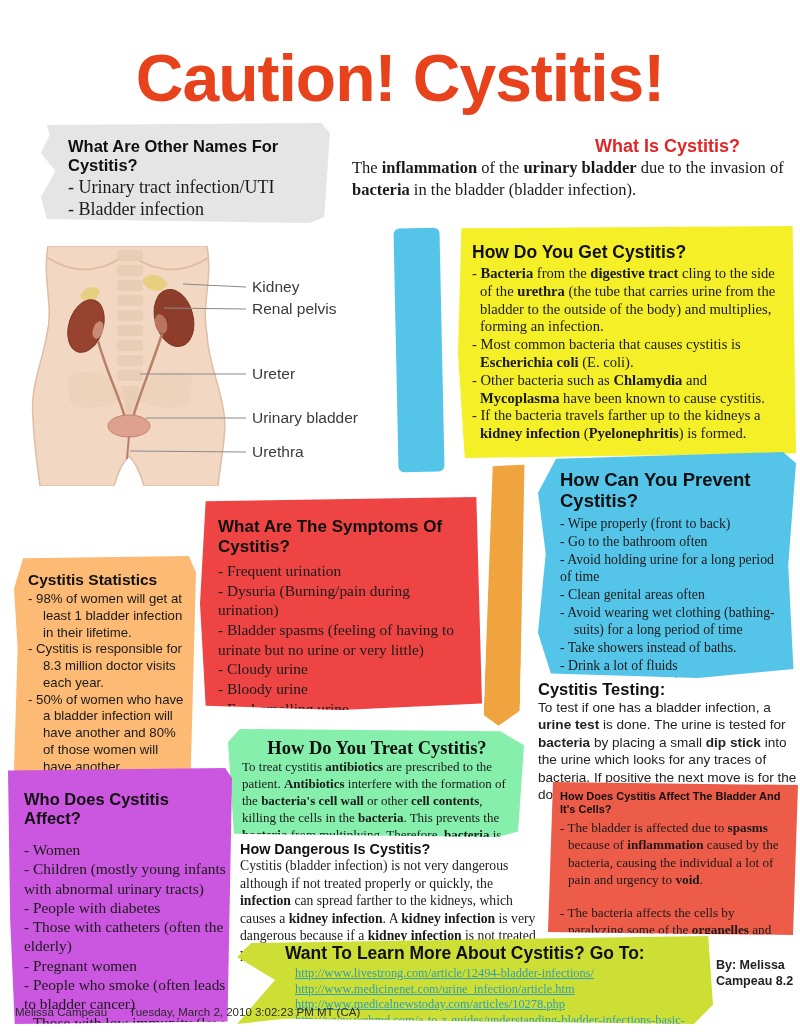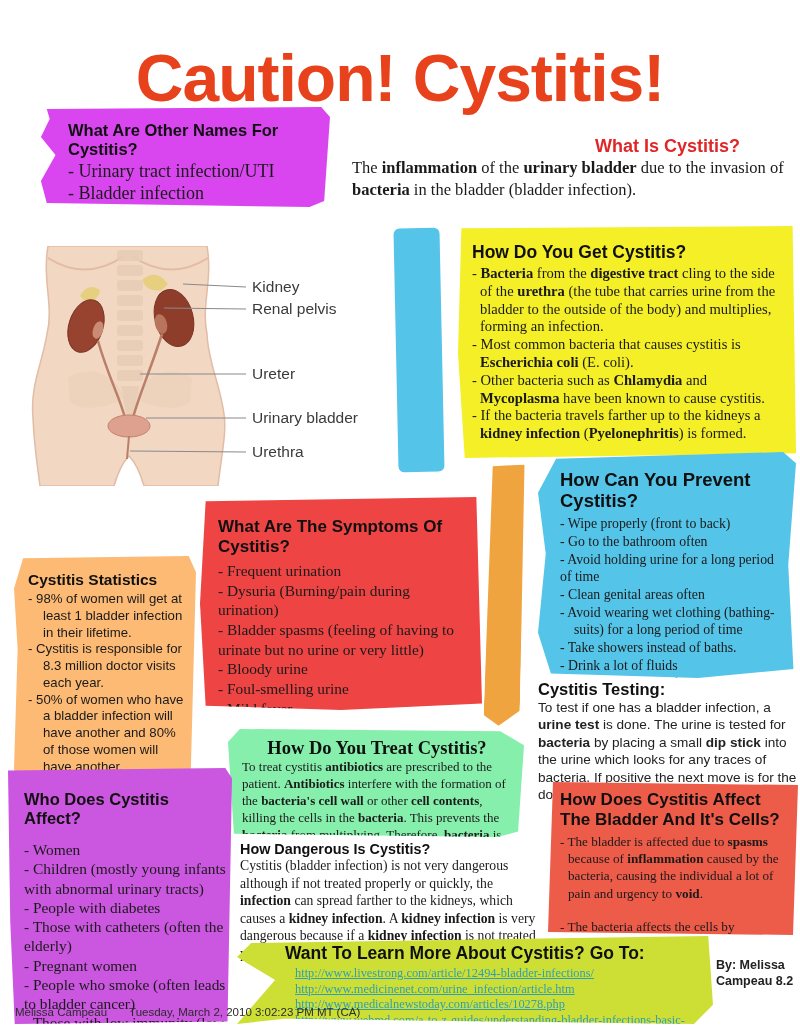--- a/index.html
+++ b/index.html
@@ -6,21 +6,21 @@
   #poster{position:relative;width:800px;height:1035px;background:#ffffff;overflow:hidden;
           font-family:"Liberation Serif",serif;color:#1a1a1a;}
   .abs{position:absolute;}
   .serif{font-family:"Liberation Serif",serif;}
   .box{position:absolute;box-sizing:border-box;}
   .bh{font-family:"Liberation Sans",sans-serif;font-weight:bold;color:#101010;}
 
   #main-title{left:0;top:40px;width:800px;text-align:center;font-weight:bold;
     font-size:66px;letter-spacing:-1px;color:#E8421C;font-family:"Liberation Sans",sans-serif;}
 
-  #other-names{left:38px;top:107px;width:292px;height:100px;background:#d946ef;
+  #other-names{left:38px;top:123px;width:292px;height:100px;background:#e5e5e5;
     clip-path:polygon(3% 2%,97% 0%,100% 10%,98% 94%,93% 100%,3% 96%,1% 74%,6% 48%,1% 30%,4% 12%);
     padding:14px 10px 0 30px;}
   #other-names .bh{font-size:16.5px;line-height:1.18;}
   #other-names .li{font-size:18px;line-height:1.25;}
 
   #what-is-head{left:560px;top:136px;width:180px;text-align:right;font-size:18px;
     font-weight:bold;color:#E02626;font-family:"Liberation Sans",sans-serif;}
   #what-is-body{left:352px;top:157px;width:452px;font-size:16.5px;line-height:1.35;}
 
   #anatomy{left:28px;top:246px;width:372px;height:240px;}
@@ -52,21 +52,21 @@
     padding:15px 8px 0 14px;font-family:"Liberation Sans",sans-serif;}
   #stats-box .bh{font-size:15.5px;margin-bottom:2px;}
   #stats-box .li{font-size:13.2px;line-height:1.27;padding-left:15px;text-indent:-15px;}
 
   #testing{left:538px;top:680px;width:262px;font-family:"Liberation Sans",sans-serif;}
   #testing .bh{font-size:16.5px;}
   #testing .body{font-size:13.6px;line-height:1.28;color:#222;}
 
   #affect-box{left:548px;top:782px;width:250px;height:153px;background:#ED5B49;
     clip-path:polygon(2% 0%,100% 2%,98% 100%,0% 98%);padding:8px 8px 0 12px;}
-  #affect-box .bh{font-size:17px;line-height:1.15;}
+  #affect-box .bh{font-size:11px;line-height:1.15;}
   #affect-box .li{font-size:13.2px;line-height:1.3;padding-left:8px;text-indent:-8px;margin-top:4px;}
   #affect-box .li + .li{margin-top:16px;}
 
   #treat-box{left:228px;top:729px;width:296px;height:108px;background:#86efac;
     clip-path:polygon(0% 12%,4% 0%,92% 2%,100% 15%,98% 95%,91% 100%,2% 97%);
     padding:9px 12px 0 14px;}
   #treat-box .bh{font-family:"Liberation Serif",serif;font-size:18.5px;text-align:center;}
   #treat-box .body{font-size:13px;line-height:1.3;}
 
   #dangerous{left:240px;top:841px;width:298px;}
@@ -176,20 +176,21 @@
     <div class="li">- Take showers instead of baths.</div>
     <div class="li">- Drink a lot of fluids</div>
     <div class="li">- Avoid public hot-tubs</div>
   </div>
 
   <div id="symptoms-box" class="box">
     <div class="bh">What Are The Symptoms Of Cystitis?</div>
     <div class="li">- Frequent urination</div>
     <div class="li">- Dysuria (Burning/pain during urination)</div>
     <div class="li">- Bladder spasms (feeling of having to urinate but no urine or very little)</div>
+    <div class="li">- Cloudy urine</div>
     <div class="li">- Bloody urine</div>
     <div class="li">- Foul-smelling urine</div>
     <div class="li">- Mild fever</div>
   </div>
 
   <div id="stats-box" class="box">
     <div class="bh">Cystitis Statistics</div>
     <div class="li">- 98% of women will get at least 1 bladder infection in their lifetime.</div>
     <div class="li">- Cystitis is responsible for 8.3 million doctor visits each year.</div>
     <div class="li">- 50% of women who have a bladder infection will have another and 80% of those women will have another.</div>

